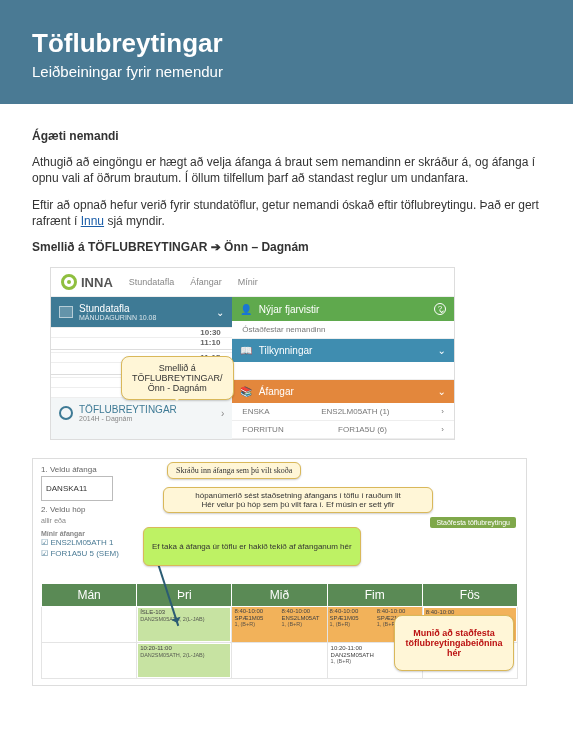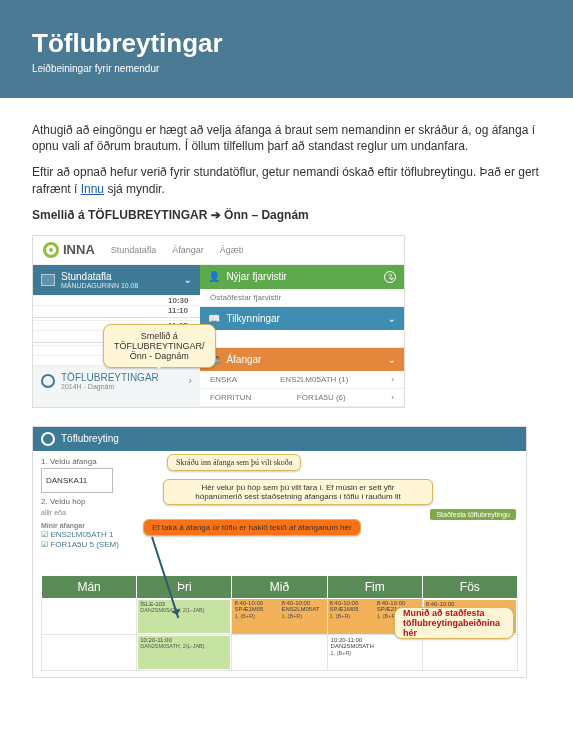--- a/index.html
+++ b/index.html
@@ -1,27 +1,27 @@
 <!DOCTYPE html>
 <html><head>
 <meta charset="utf-8">
 <style>
   * { box-sizing: border-box; margin: 0; padding: 0; }
   body { font-family: Arial, Helvetica, sans-serif; font-size: 12px; color: #333; background: #fff; width: 573px; }
   .banner { background: #4a7a94; color: #fff; padding: 28px 32px 24px; }
   .banner h1 { font-size: 26px; font-weight: bold; margin-bottom: 4px; }
-  .banner .sub { font-size: 10px; font-weight: normal; }
+  .banner .sub { font-size: 15px; font-weight: normal; }
   .content { padding: 24px 32px 10px; }
   .content p { margin-bottom: 10px; line-height: 1.35; }
   .bold { font-weight: bold; }
   a.link { color: #1a5da8; text-decoration: underline; }
   .arrow { display:inline-block; }
 
   
-  .shot1 { border:1px solid #ddd; width:373px; margin: 12px 0 18px; background:#fff; position:relative; font-size:10px; }
+  .shot1 { border:1px solid #ddd; width:405px; margin: 12px 18px 18px; background:#fff; position:relative; font-size:10px; }
   .s1-top { display:flex; align-items:center; gap:16px; padding:6px 10px; border-bottom:1px solid #eee; }
   .inna-logo { display:flex; align-items:center; gap:4px; font-weight:bold; font-size:13px; color:#555; }
   .inna-o { width:16px; height:16px; border:3px solid #8fbf3f; border-radius:50%; position:relative; }
   .inna-o::after { content:""; position:absolute; inset:3px; border:2px solid #8fbf3f; border-radius:50%; }
   .s1-top .tab { color:#888; font-size:9px; }
   .s1-body { display:flex; }
   .s1-left { width:45%; background:#f3f6f7; }
   .s1-left-head { background:#3e7a95; color:#fff; padding:6px 8px; display:flex; align-items:center; gap:6px; }
   .s1-left-head .sq { width:14px; height:12px; background:#fff3; border:1px solid #fff8; }
   .s1-left-sub { font-size:7px; opacity:.8; }
@@ -45,22 +45,22 @@
   .shot2 { border:1px solid #ddd; width:495px; margin:0 0 10px; background:#fff; font-size:8px; position:relative; }
   .s2-head { background:#3e7a95; color:#fff; padding:5px 8px; display:flex; align-items:center; gap:6px; font-size:10px; }
   .s2-body { padding:6px 8px; position:relative; }
   .s2-sel { color:#666; margin-bottom:2px; }
   .s2-inp { border:1px solid #bbb; padding:7px 4px; font-size:8px; background:#fff; width:72px; display:inline-block; }
   .s2-small { font-size:7px; color:#888; }
   .s2-list { margin-top:4px; color:#4a7a94; line-height:1.3; }
   .s2-confirm { position:absolute; right:10px; top:58px; background:#7fa84a; color:#fff; padding:2px 6px; font-size:7px; border-radius:2px; }
   .s2-co1 { position:absolute; left:134px; top:3px; background:#fff6d7; border:1px solid #d9b85a; border-radius:6px; padding:3px 8px; font-size:8px; box-shadow:0 1px 2px rgba(0,0,0,.2); z-index:6;font-family:Liberation Serif, serif; }
   .s2-co2 { position:absolute; left:130px; top:28px; background:#fff6d7; border:1px solid #d9b85a; border-radius:6px; padding:3px 8px; font-size:8px; text-align:center; box-shadow:0 1px 2px rgba(0,0,0,.2); z-index:6; width:270px; }
-  .s2-co3 { position:absolute; left:110px; top:68px; background:#f97316; border:1px solid #d9b85a; border-radius:6px; padding:3px 8px; font-size:8px; box-shadow:0 1px 2px rgba(0,0,0,.2); z-index:6; }
-  .s2-co4 { position:absolute; right:12px; top:156px; background:#fff6d7; border:1px solid #d9b85a; border-radius:8px; padding:0 8px; font-size:9px; font-weight:bold; color:#b11; box-shadow:0 1px 2px rgba(0,0,0,.2); z-index:8; width:120px; }
+  .s2-co3 { position:absolute; left:110px; top:68px; background:#bef264; border:1px solid #d9b85a; border-radius:6px; padding:14px 8px; font-size:8px; box-shadow:0 1px 2px rgba(0,0,0,.2); z-index:6; }
+  .s2-co4 { position:absolute; right:12px; top:156px; background:#fff6d7; border:1px solid #d9b85a; border-radius:8px; padding:12px 8px; font-size:9px; font-weight:bold; color:#b11; text-align:center; box-shadow:0 1px 2px rgba(0,0,0,.2); z-index:8; width:120px; }
   .s2-arrow { position:absolute; left:118px; top:86px; width:2px; height:85px; background:#2b5c73; transform:rotate(-18deg); transform-origin:top; z-index:5; }
   .s2-arrow::after { content:""; position:absolute; bottom:-2px; left:-4px; border:5px solid transparent; border-top-color:#2b5c73; }
 
   .tt { width:100%; border-collapse:collapse; margin-top:24px; table-layout:fixed; }
   .tt th { background:#5a8a55; color:#fff; font-weight:normal; padding:4px 2px; font-size:12px; border:1px solid #fff; }
   .tt td { border:1px solid #e4e4e4; height:36px; vertical-align:top; padding:1px; font-size:6px; color:#444; position:relative; }
   .cell { padding:1px 2px; line-height:1.1; height:100%; }
   .cg { background:#c7e3a2; }
   .co { background:#f2b25a; }
   .cw { background:#fff; }
@@ -68,38 +68,39 @@
 </style>
 </head>
 <body>
 
 <div class="banner">
   <h1>Töflubreytingar</h1>
   <div class="sub">Leiðbeiningar fyrir nemendur</div>
 </div>
 
 <div class="content">
+  <p class="bold">Ágæti nemandi</p>
   <p>Athugið að eingöngu er hægt að velja áfanga á braut sem nemandinn er skráður á, og áfanga í opnu vali af öðrum brautum. Í öllum tilfellum þarf að standast reglur um undanfara.</p>
   <p>
     <span>Eftir að opnað hefur verið fyrir stundatöflur, getur nemandi óskað eftir töflubreytingu. Það er gert rafrænt í </span><a href="#" class="link">Innu</a><span> sjá myndir.</span>
   </p>
   <p class="bold">
     <span>Smellið á TÖFLUBREYTINGAR </span><span class="arrow">➔</span>
     <span> Önn – Dagnám</span>
   </p>
 
   <div class="shot1">
     <div class="s1-top">
       <span class="inna-logo">
         <span class="inna-o"></span>
         <span>INNA</span>
       </span>
       <span class="tab">Stundatafla</span>
       <span class="tab">Áfangar</span>
-      <span class="tab">Ágæti</span>
+      <span class="tab">Mínir</span>
     </div>
     <div class="s1-body">
       <div class="s1-left">
         <div class="s1-left-head">
           <span class="sq"></span>
           <div>
             <div>Stundatafla</div>
             <div class="s1-left-sub">MÁNUDAGURINN 10.08</div>
           </div>
           <span class="chev" style="margin-left:auto">⌄</span>
@@ -136,21 +137,21 @@
         </div>
       </div>
       <div class="s1-right">
         <div class="card c-green">
           <span>👤</span>
           <span>Nýjar fjarvistir</span>
           <span style="margin-left:auto;border:1px solid #fff;border-radius:50%;width:12px;height:12px;font-size:8px;text-align:center">?</span>
           <span class="chev">⌄</span>
         </div>
         <div class="card-sub">
-            <span>Óstaðfestar fjarvistir</span>
+            <span>Óstaðfestar nemandinn</span>
           </div>
         <div class="card c-blue2">
           <span>📖</span>
           <span>Tilkynningar</span>
           <span class="chev">⌄</span>
         </div>
         <div class="card-sub">&nbsp;</div>
         <div class="card c-orange">
           <span>📚</span>
           <span>Áfangar</span>
@@ -169,29 +170,25 @@
       </div>
     </div>
     <div class="callout1">
       <div>Smellið á</div>
       <div>TÖFLUBREYTINGAR/</div>
       <div>Önn - Dagnám</div>
     </div>
   </div>
 
   <div class="shot2">
-    <div class="s2-head">
-      <span class="circ" style="border-color:#fff"></span>
-      <span>Töflubreyting</span>
-    </div>
     <div class="s2-body">
       <div class="s2-co1">Skráðu inn áfanga sem þú vilt skoða</div>
       <div class="s2-co2">
-        <div>Hér velur þú hóp sem þú vilt fara í. Ef músin er sett yfir</div>
-          <div>hópanúmerið sést staðsetning áfangans í töflu í rauðum lit</div>
+        <div>hópanúmerið sést staðsetning áfangans í töflu í rauðum lit</div>
+          <div>Hér velur þú hóp sem þú vilt fara í. Ef músin er sett yfir</div>
       </div>
       <div class="s2-co3">Ef taka á áfanga úr töflu er hakið tekið af áfanganum hér</div>
       <div class="s2-co4">
         <div>Munið að staðfesta</div>
           <div>töflubreytingabeiðnina hér</div>
       </div>
       <div class="s2-arrow"></div>
       <div class="s2-confirm">Staðfesta töflubreytingu</div>
 
       <div class="s2-sel">1. Veldu áfanga</div>

